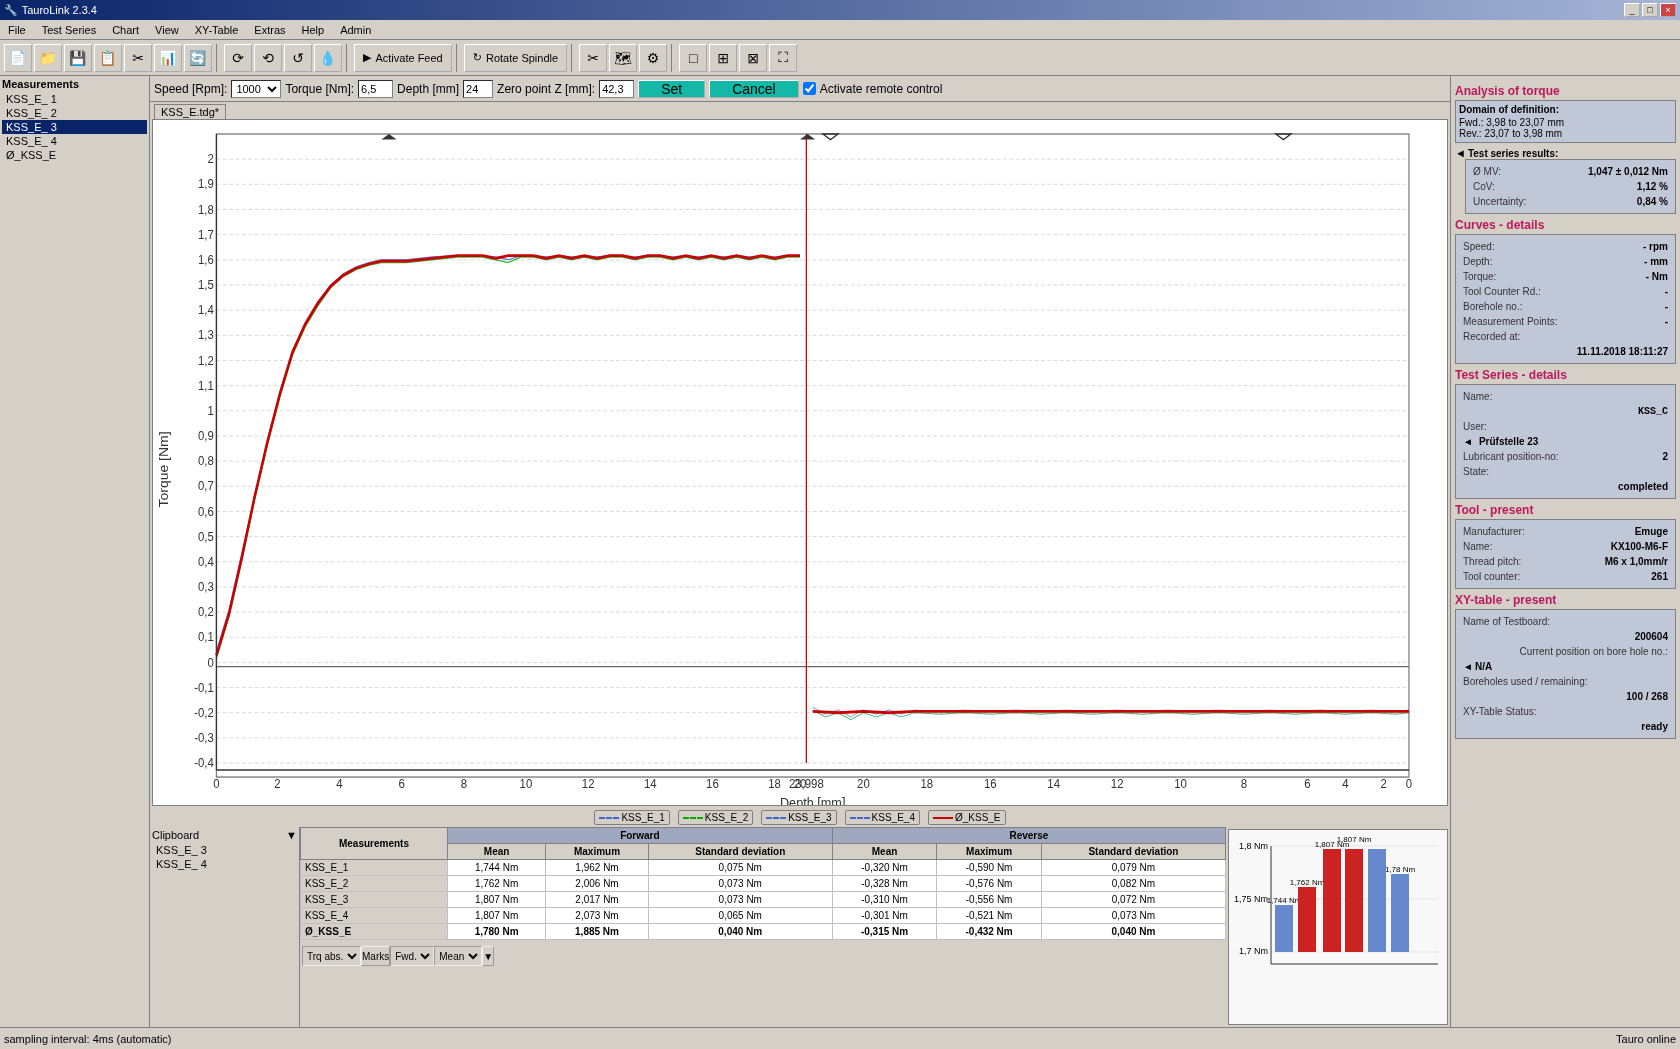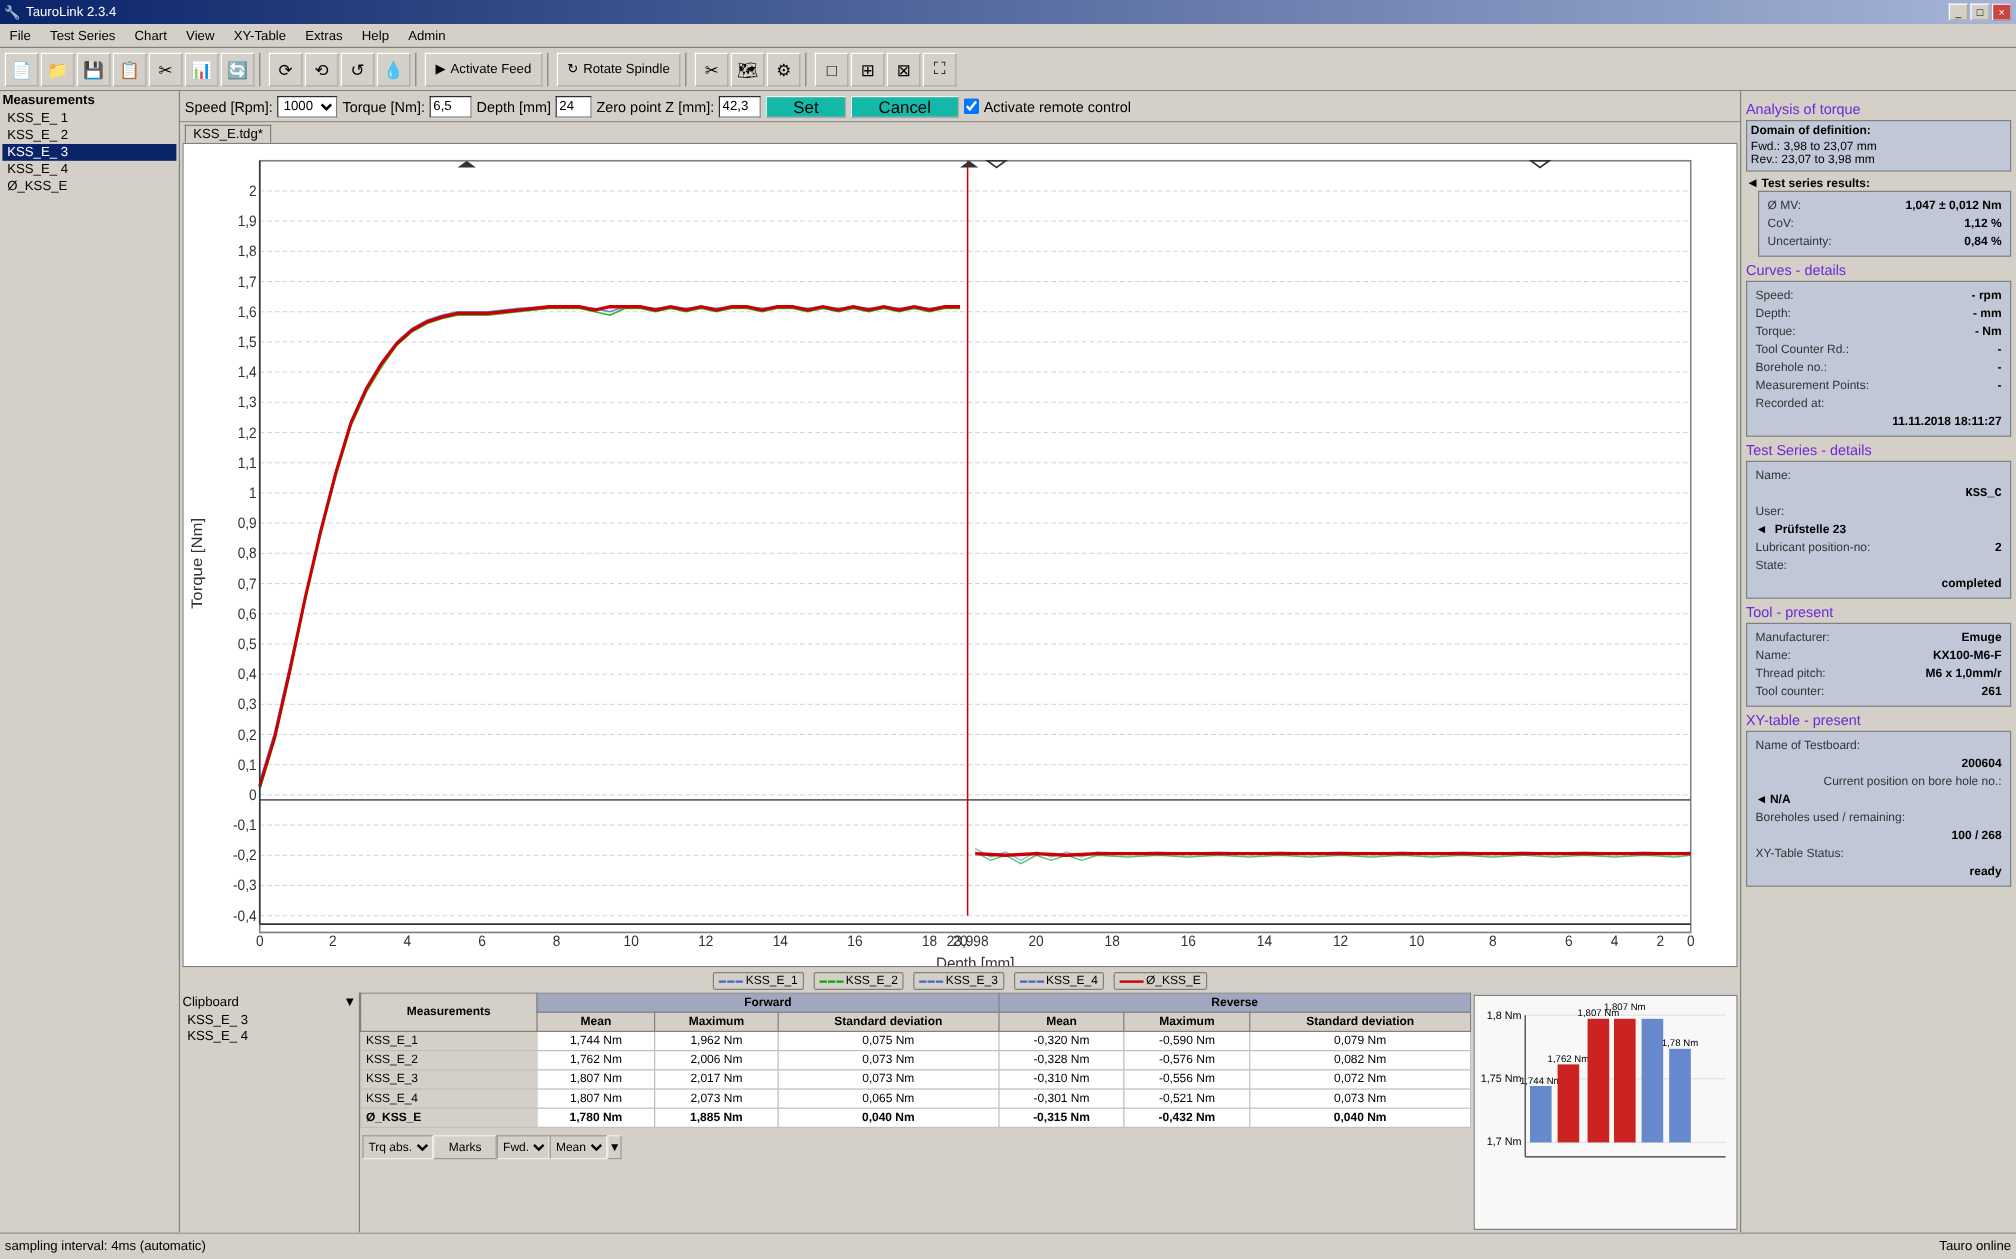--- a/index.html
+++ b/index.html
@@ -243,22 +243,22 @@
     
     .right-panel {
       width: 230px;
       background: #d4d0c8;
       border-left: 1px solid #808080;
       overflow-y: auto;
       padding: 4px;
     }
     .right-panel h3 {
       font-size: 12px;
-      font-weight: normal;
-      color: #6d28d9;
+      font-weight: bold;
+      color: #be185d;
       margin: 4px 0 2px;
     }
     .right-panel .section {
       background: #c0c8d8;
       border: 1px solid #808080;
       margin-bottom: 4px;
       padding: 3px;
     }
     .right-panel .label { font-size: 10px; color: #333; }
     .right-panel .value { font-size: 10px; font-weight: bold; }
@@ -595,21 +595,21 @@
               <td>-0,432 Nm</td>
               <td>0,040 Nm</td>
             </tr>
           </tbody>
         </table>
 
         <div style="display:flex; gap:0; padding:2px; align-items:center; margin-top:4px;">
           <select style="height:20px; font-size:10px; border:1px inset; background:#d4d0c8;">
             <option>Trq abs.</option>
           </select>
-          <button class="marks-btn" style="height:20px; font-size:10px; background:#d4d0c8; border:1px outset; padding:0 12px; cursor:pointer;">Marks</button>
+          <button class="marks-btn" style="height:20px; font-size:10px; background:#d4d0c8; border:1px outset; padding:0 0; cursor:pointer;">Marks</button>
           <select style="height:20px; font-size:10px; border:1px inset; background:#d4d0c8;">
             <option>Fwd.</option>
           </select>
           <select style="height:20px; font-size:10px; border:1px inset; background:#d4d0c8;">
             <option>Mean</option>
           </select>
           <button style="height:20px; font-size:10px; background:#d4d0c8; border:1px outset; cursor:pointer;">▼</button>
         </div>
       </div>
 

